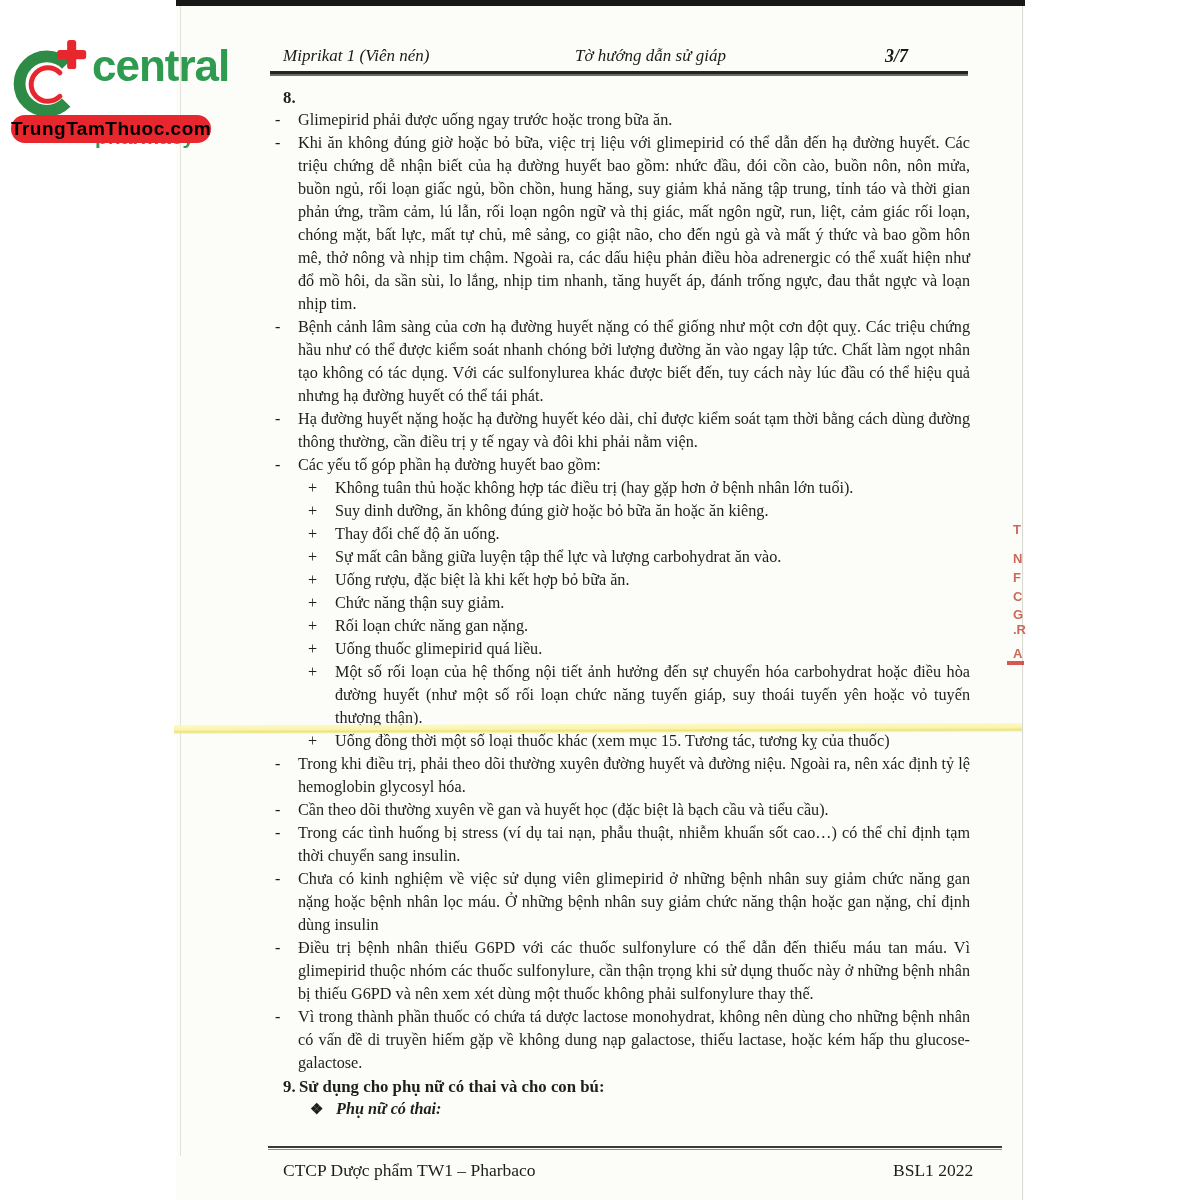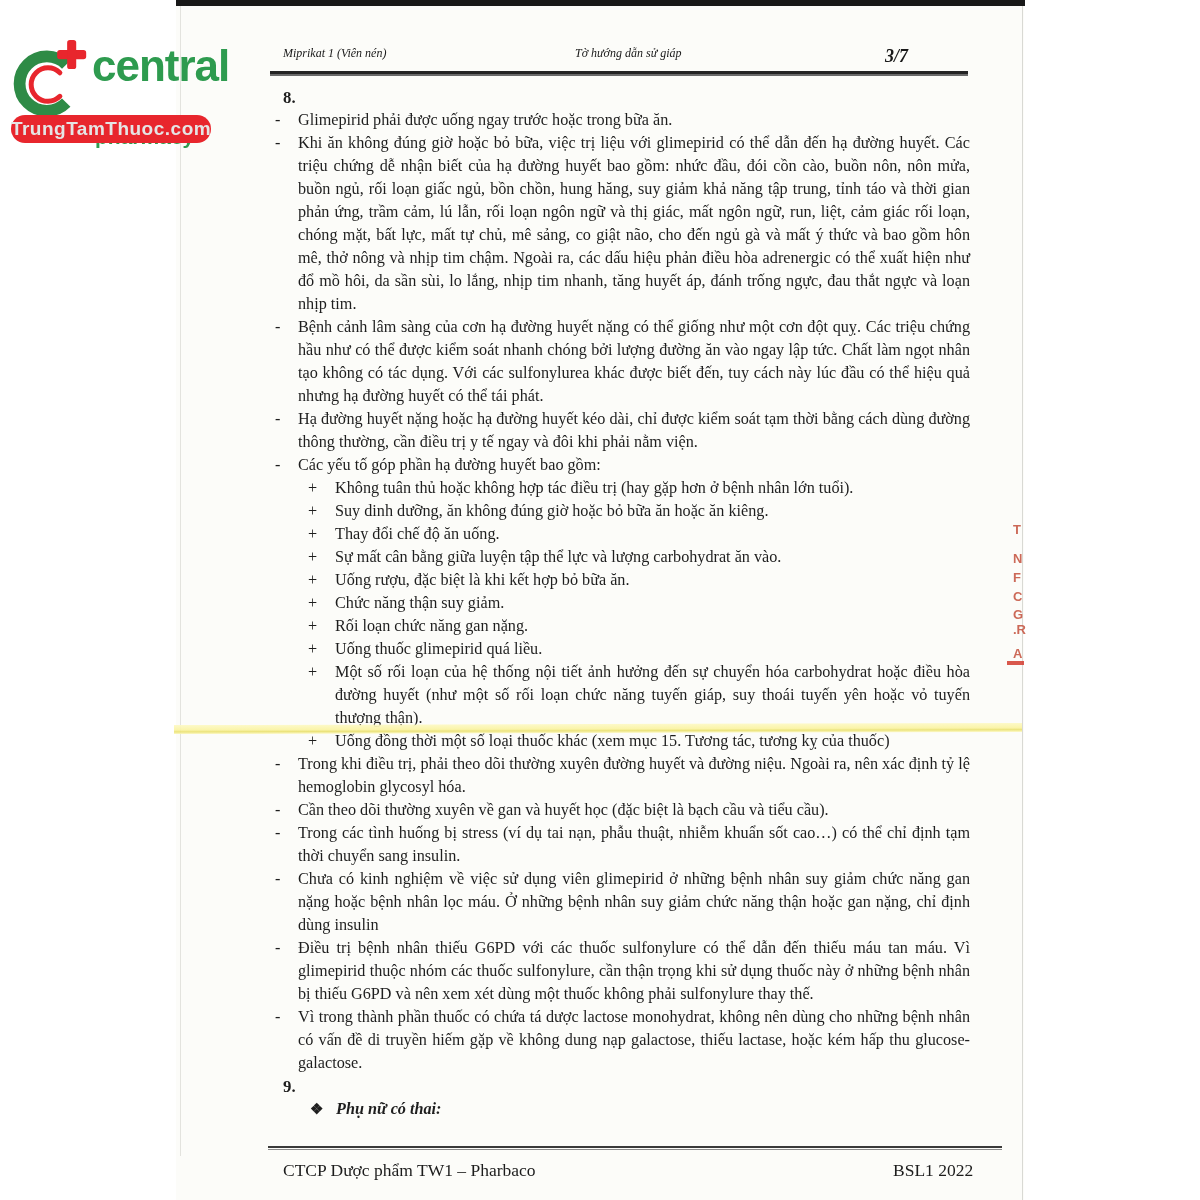--- a/index.html
+++ b/index.html
@@ -15,25 +15,25 @@
   .edge-line-right { position:absolute; left:1022px; top:6px; width:1px; height:1194px; background:#d9d9d4; }
 
   
   .logo { position:absolute; left:8px; top:36px; width:215px; height:112px; font-family:"Liberation Sans", sans-serif; }
   .logo-mark { position:absolute; left:2px; top:4px; }
   .logo-brand { position:absolute; left:84px; top:8px; font-size:44px; font-weight:bold; color:#2e9b4f; letter-spacing:-1px; line-height:1; }
   .logo-sub   { position:absolute; left:87px; top:54px; font-size:21px; font-weight:bold; color:#2e9b4f; line-height:1;margin-top:36px; }
   .logo-banner {
     position:absolute; left:3px; top:79px; width:200px; height:28px;
     background:#e8262d; border-radius:14px; display:flex; align-items:center; justify-content:center;
-    color:#e5e5e5; font-weight:bold; font-size:19px; letter-spacing:.5px;
+    color:#000000; font-weight:bold; font-size:19px; letter-spacing:.5px;
   }
 
   
-  .hdr { position:absolute; top:46px; font-style:italic; font-size:12px; color:#181818; }
+  .hdr { position:absolute; top:46px; font-style:italic; font-size:17px; color:#181818; }
   .hdr-left   { left:283px; }
   .hdr-center { left:575px; }
   .hdr-right  { left:885px; font-weight:bold; font-size:18px; }
   .hdr-rule { position:absolute; left:270px; top:71px; width:698px; height:4px;
               border-top:3px solid #242424; border-bottom:2px solid #6a6a6a; }
 
   
   .body { position:absolute; left:272px; top:86px; width:698px; font-size:16.2px; line-height:23px; }
   .h8 { display:flex; font-weight:bold; font-size:16.8px; }
   .h8 .num { flex:0 0 27px; padding-left:11px; }
@@ -186,20 +186,21 @@
       <span class="b">-</span>
       <div class="t">Điều trị bệnh nhân thiếu G6PD với các thuốc sulfonylure có thể dẫn đến thiếu máu tan máu. Vì glimepirid thuộc nhóm các thuốc sulfonylure, cần thận trọng khi sử dụng thuốc này ở những bệnh nhân bị thiếu G6PD và nên xem xét dùng một thuốc không phải sulfonylure thay thế.</div>
     </div>
     <div class="row">
       <span class="b">-</span>
       <div class="t">Vì trong thành phần thuốc có chứa tá dược lactose monohydrat, không nên dùng cho những bệnh nhân có vấn đề di truyền hiếm gặp về không dung nạp galactose, thiếu lactase, hoặc kém hấp thu glucose-galactose.</div>
     </div>
 
     <div class="h9">
       <span class="num">9.</span>
+      <span>Sử dụng cho phụ nữ có thai và cho con bú:</span>
     </div>
     <div class="diamond-row">
       <span class="d">❖</span>
       <span>Phụ nữ có thai:</span>
     </div>
   </div>
 
   <div class="highlight"></div>
 
   <span class="edge-letter" style="top:522px">T</span>

